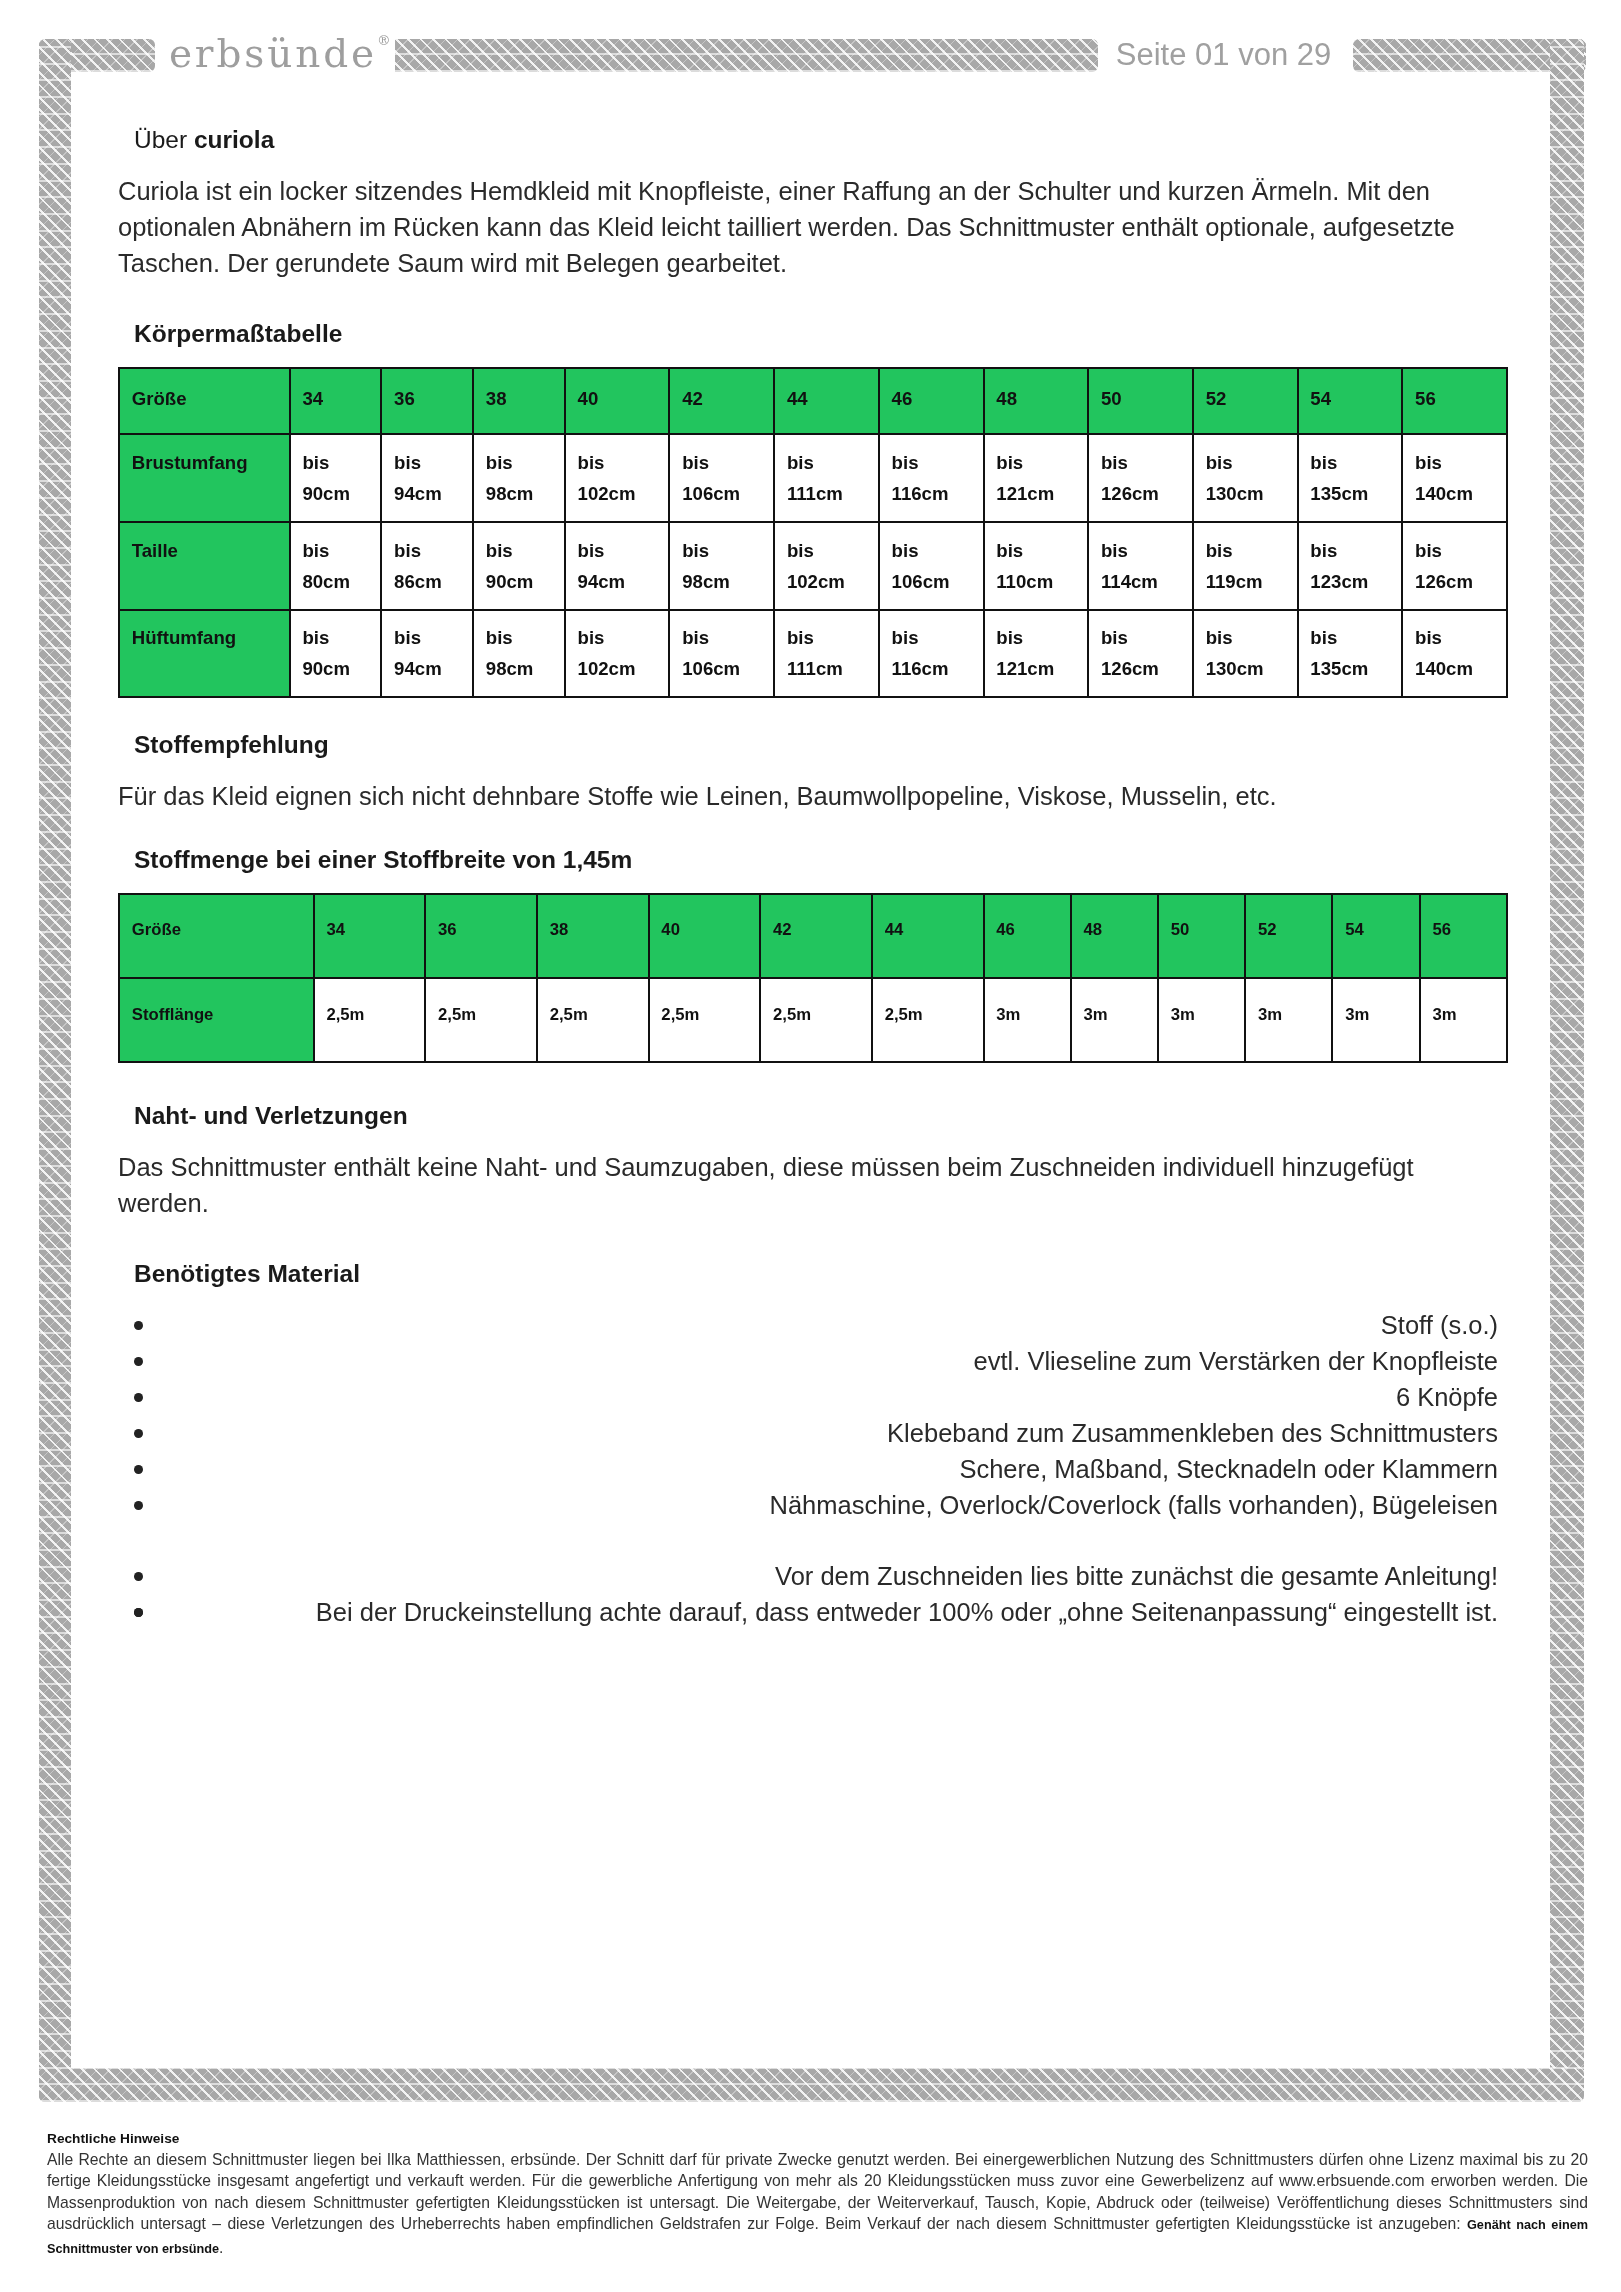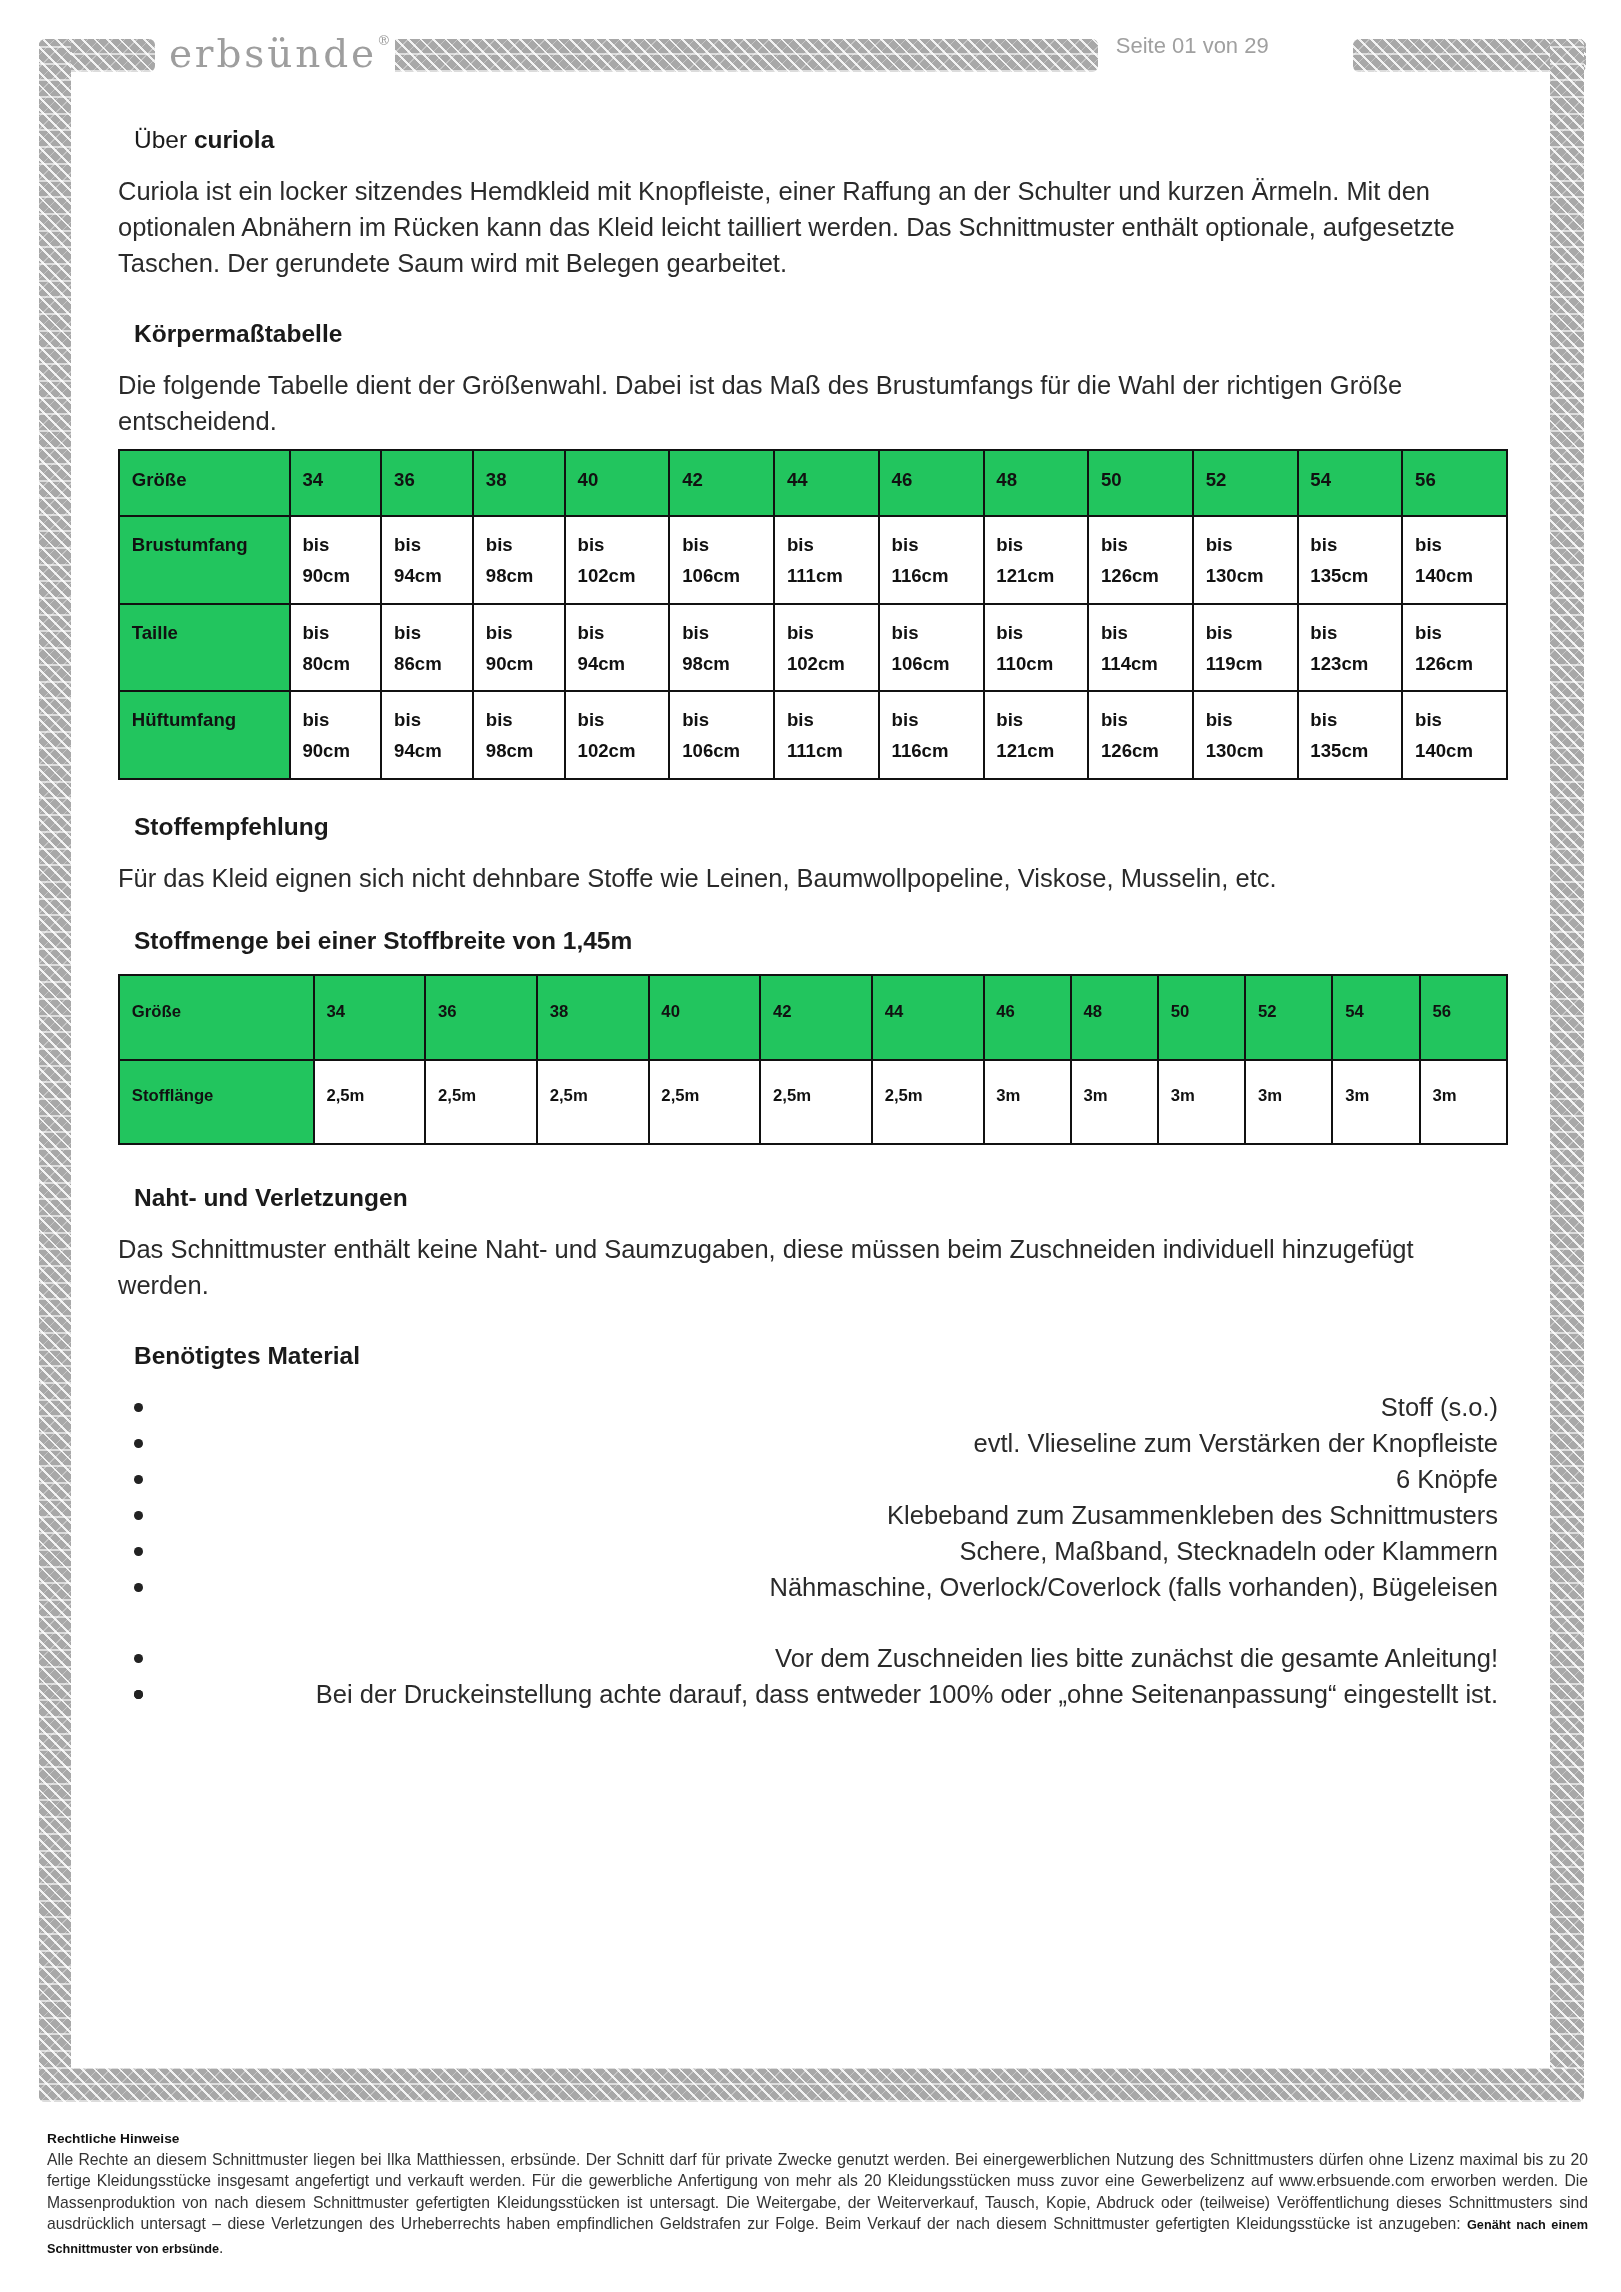--- a/index.html
+++ b/index.html
@@ -17,22 +17,22 @@
   .band-top-mid   { left: 365px; top: 39px;  width: 733px;  height: 33px; }
   .band-top-right { left: 1353px; top: 39px; width: 233px;  height: 33px; }
   .band-left      { left: 39px;  top: 39px;  width: 32px;   height: 2063px; }
   .band-right     { left: 1550px; top: 39px; width: 34px;   height: 2063px; }
   .band-bottom    { left: 39px;  top: 2068px; width: 1545px; height: 34px; }
 
   .logo { position: absolute; left: 165px; top: 29px; height: 49px; line-height: 49px;
           font-family: "DejaVu Serif", serif; font-size: 39px; color: #9e9e9e;
           letter-spacing: 2.9px; background: #fff; padding: 0 3.9px; }
   .logo sup { font-size: 13.7px; vertical-align: top; line-height: 23.5px; letter-spacing: 0; }
-  .page-no { position: absolute; left: 1106px; top: 24px; height: 43px; line-height: 43px;
-             font-family: "Liberation Sans", sans-serif; font-size: 22px; color: #a0a0a0;
+  .page-no { position: absolute; left: 1106px; top: 33px; height: 43px; line-height: 43px;
+             font-family: "Liberation Sans", sans-serif; font-size: 31px; color: #a0a0a0;
              background: #fff; padding: 0 9.8px; font-weight: 300; }
 
   
   .content { position: absolute; left: 118px; top: 106px; width: 1392px; }
   .h { font-family: "Liberation Sans", sans-serif; font-size: 24.5px; font-weight: bold;
        line-height: 35px; margin: 16px; color: #1a1a1a; }
   .h .light { font-weight: normal; }
   .p { font-family: "Liberation Sans", sans-serif; font-size: 25.5px; line-height: 36px;
        margin: 0; color: #2a2a2a; }
   .section { margin-bottom: 35px; }
@@ -79,21 +79,20 @@
 
 <div class="content">
 
   <div class="section">
     <h2 class="h"><span class="light">Über</span> <span>curiola</span></h2>
     <p class="p">Curiola ist ein locker sitzendes Hemdkleid mit Knopfleiste, einer Raffung an der Schulter und kurzen Ärmeln. Mit den optionalen Abnähern im Rücken kann das Kleid leicht tailliert werden. Das Schnittmuster enthält optionale, aufgesetzte Taschen. Der gerundete Saum wird mit Belegen gearbeitet.</p>
   </div>
 
   <div class="section" style="margin-bottom:29px">
     <h2 class="h">Körpermaßtabelle</h2>
-    <p class="p">Die folgende Tabelle dient der Größenwahl. Dabei ist das Maß des Brustumfangs für die Wahl der richtigen Größe entscheidend.</p>
     <table class="sizes t1">
       <tbody id="t1-body">
           <tr class="headrow">
             <td class="first">Größe</td>
             <td>34</td>
             <td>36</td>
             <td>38</td>
             <td>40</td>
             <td>42</td>
             <td>44</td>

